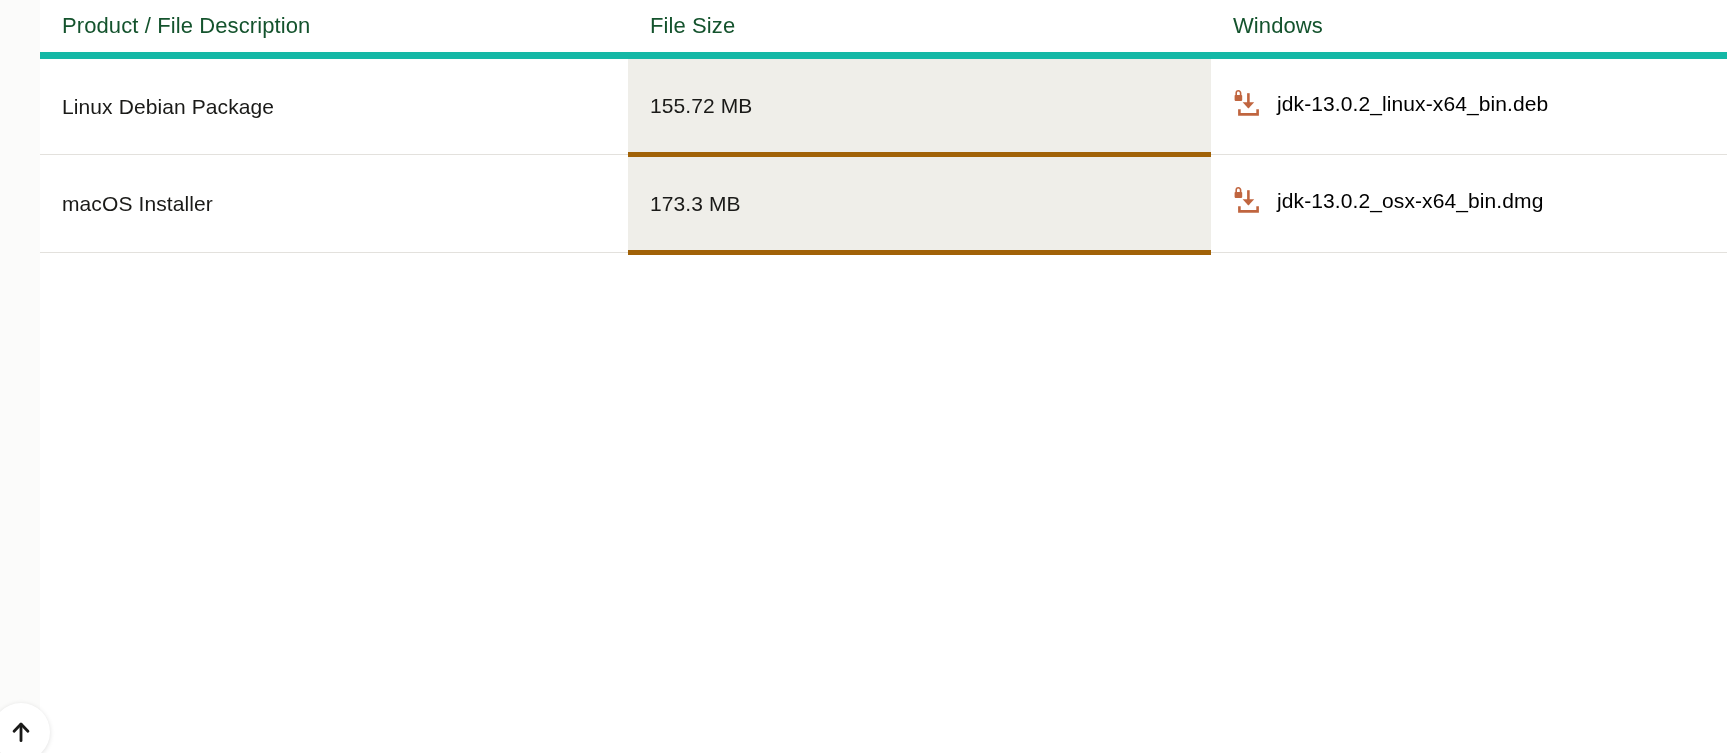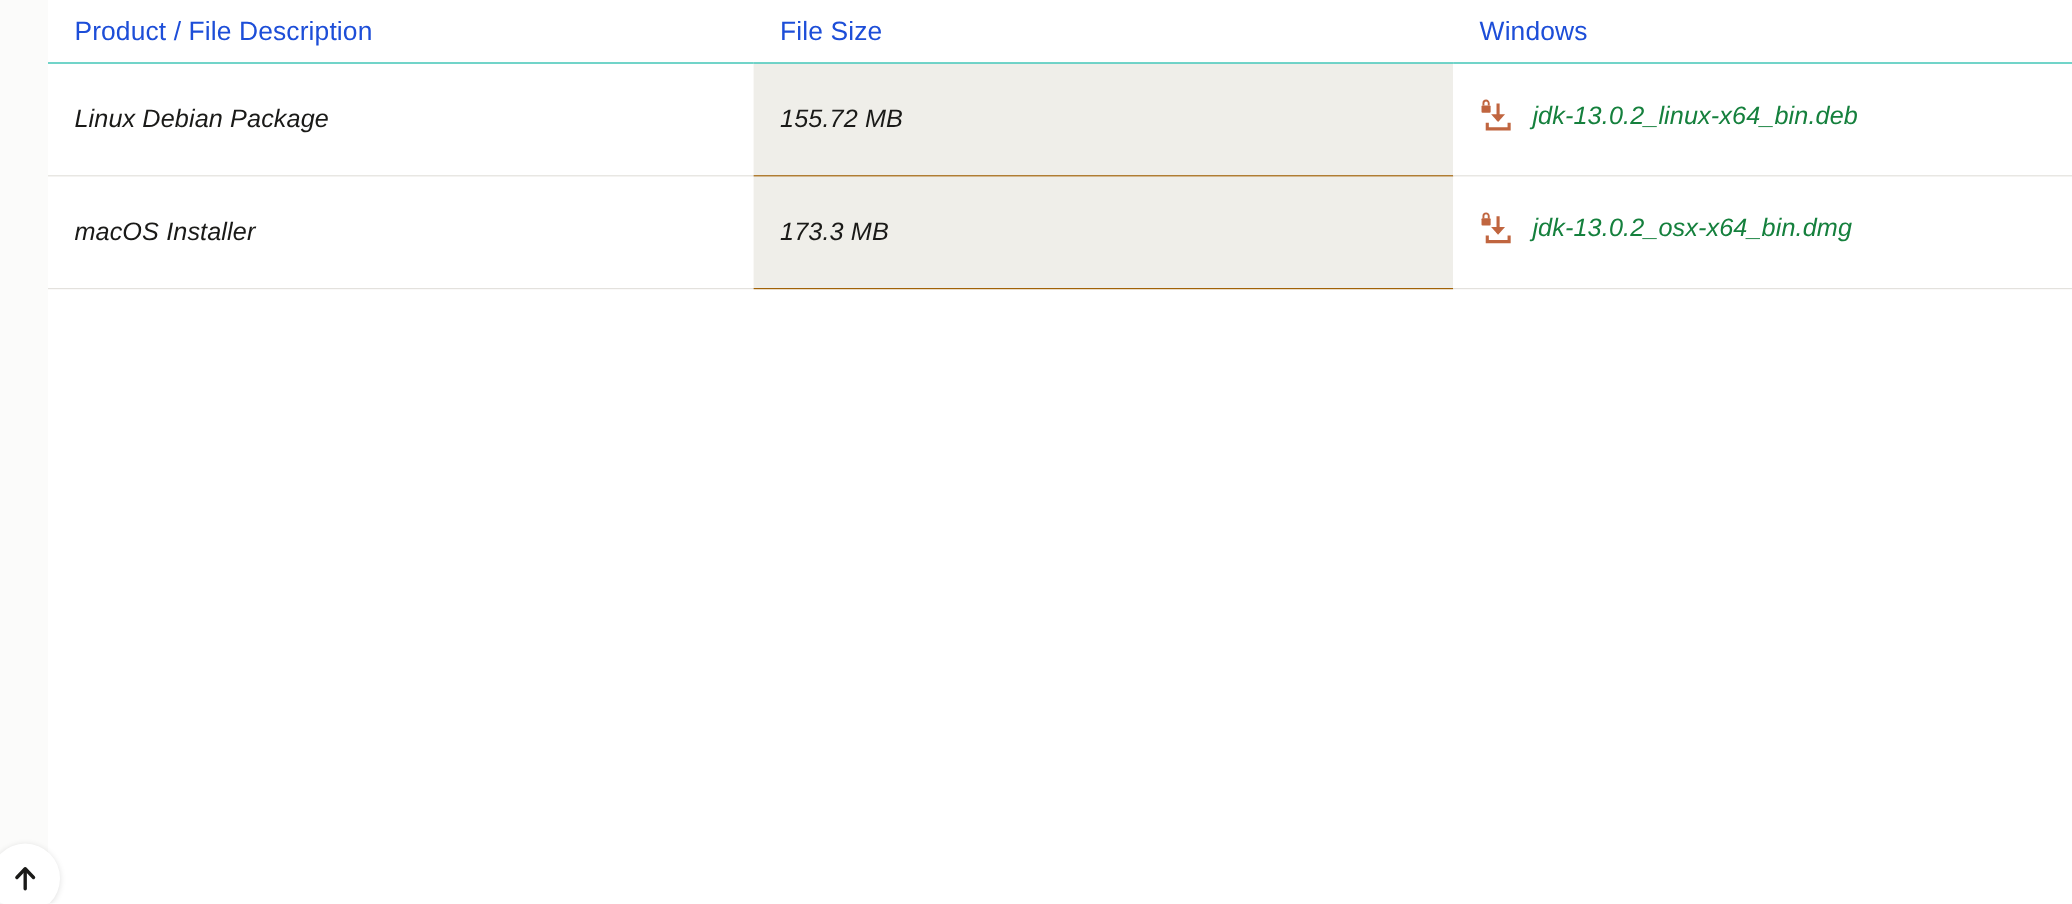--- a/index.html
+++ b/index.html
@@ -42,52 +42,51 @@
   }
 
   col.c-desc { width: 588px; }
   col.c-size { width: 583px; }
   col.c-dl   { width: 516px; }
 
   thead th {
     text-align: left;
     font-weight: 400;
     font-size: 22px;
-    color: #1d4ed8;
+    color: #14532d;
     padding: 0 0 0 22px;
     height: 52px;
     vertical-align: middle;
     background: #ffffff;
-    border-bottom: 1px solid #14b8a6;
+    border-bottom: 7px solid #14b8a6;
     letter-spacing: 0.1px;
   }
 
   tbody td {
     height: 93px;
     vertical-align: middle;
     font-size: 21px;
     color: #1a1a18;
     border-bottom: 1px solid #e3e1dd;
     background: #ffffff;
     padding: 0 0 0 22px;
     letter-spacing: 0.1px;
-    font-style: italic;
   }
 
   
   tbody td.size-cell,
   thead th.size-head {
     background: #efeee9;
   }
   thead th.size-head {
     background: #ffffff;
     margin-top: 36px;
   }
   tbody td.size-cell {
-    border-bottom: 1px solid #a16207;
+    border-bottom: 5px solid #a16207;
   }
 
   td.dl-cell {
     padding-left: 18px;
   }
 
   .dl-link {
     display: inline-flex;
     align-items: center;
     gap: 14px;
@@ -98,21 +97,21 @@
   }
 
   .dl-icon {
     flex: 0 0 auto;
     width: 34px;
     height: 34px;
     display: block;
   }
   .dl-text {
     white-space: nowrap;
-    color: #15803d;
+    color: #000000;
   }
 
   
   .to-top {
     position: absolute;
     left: -8px;
     bottom: -8px;
     width: 58px;
     height: 58px;
     border-radius: 50%;

